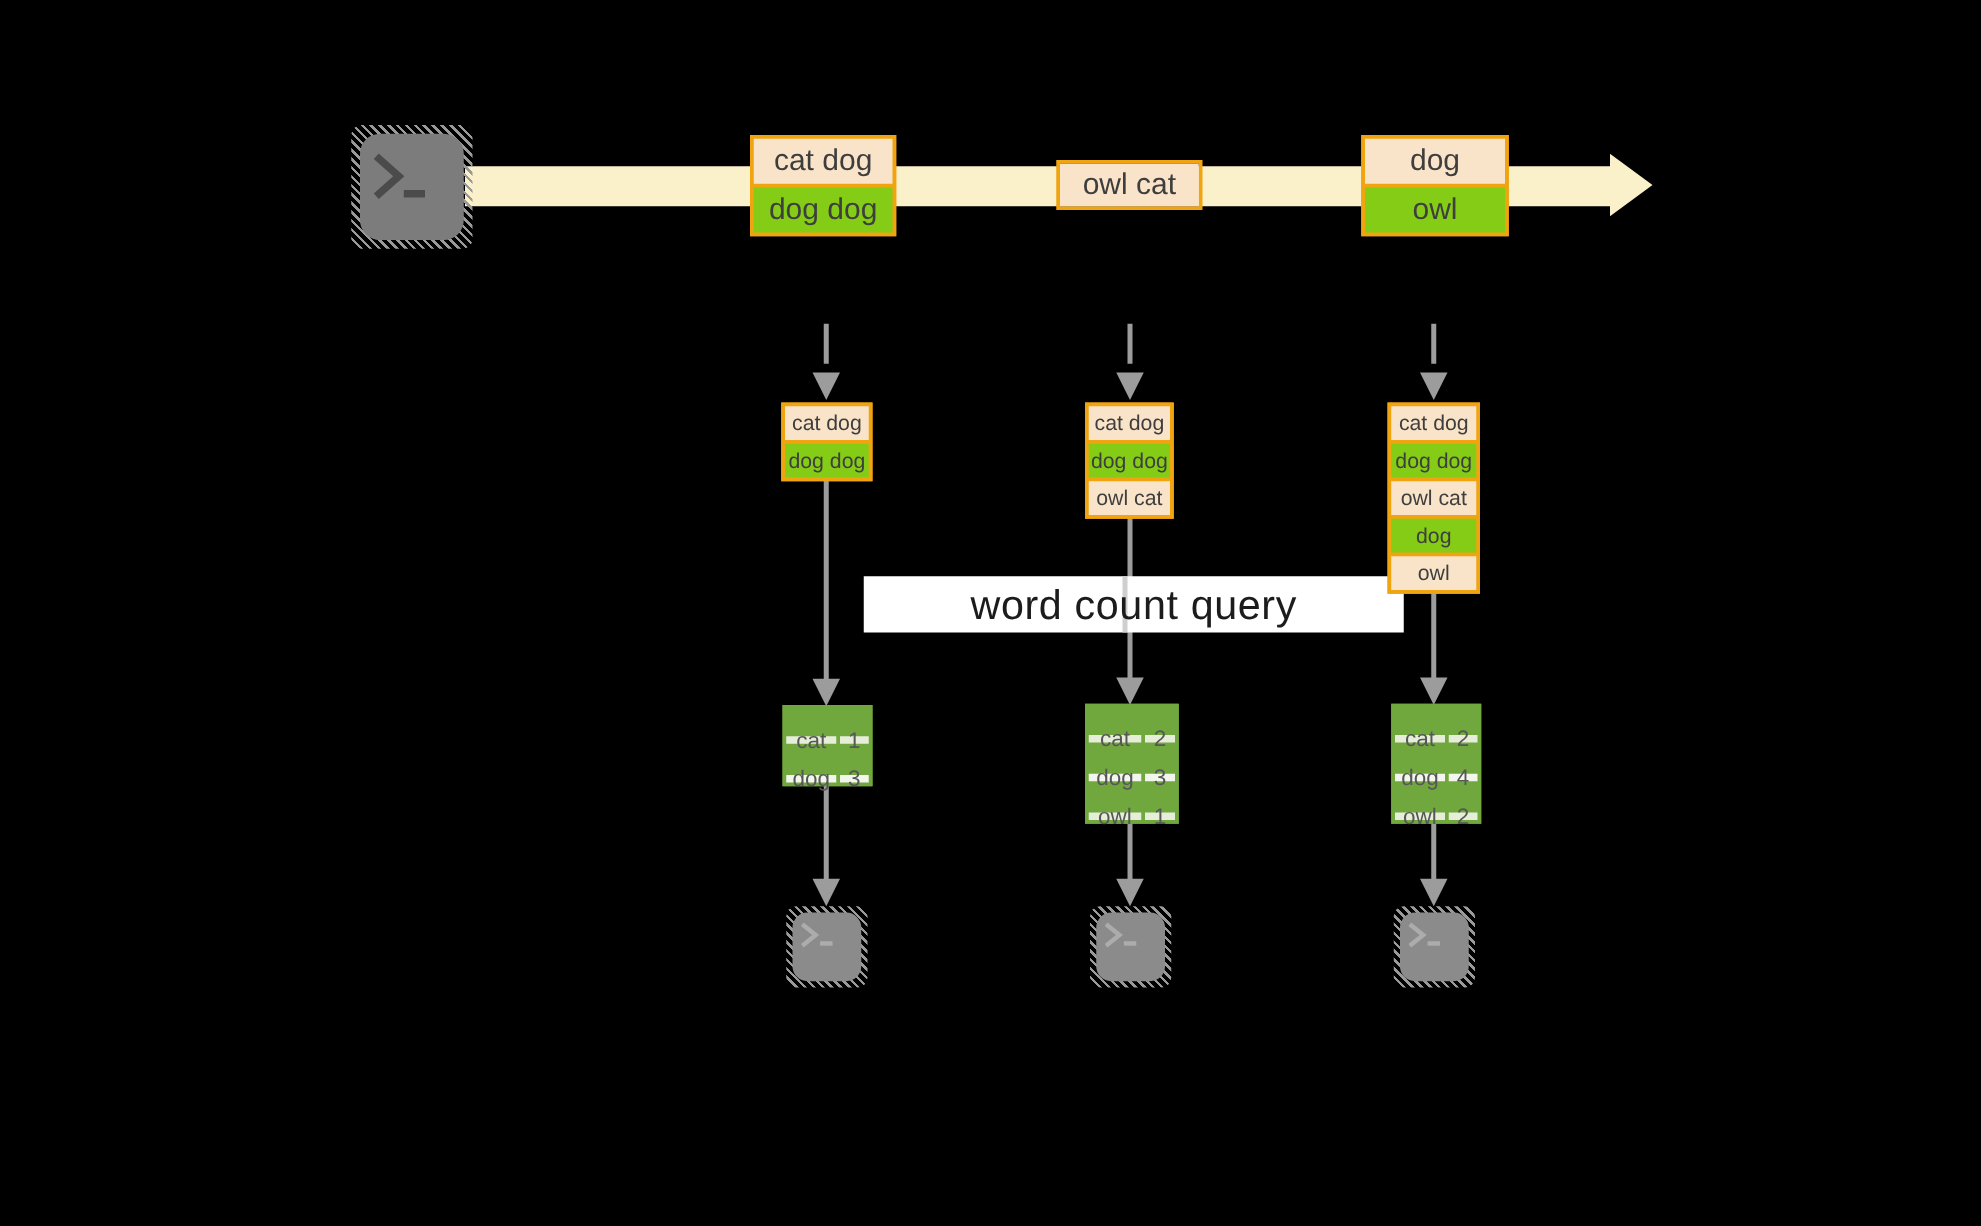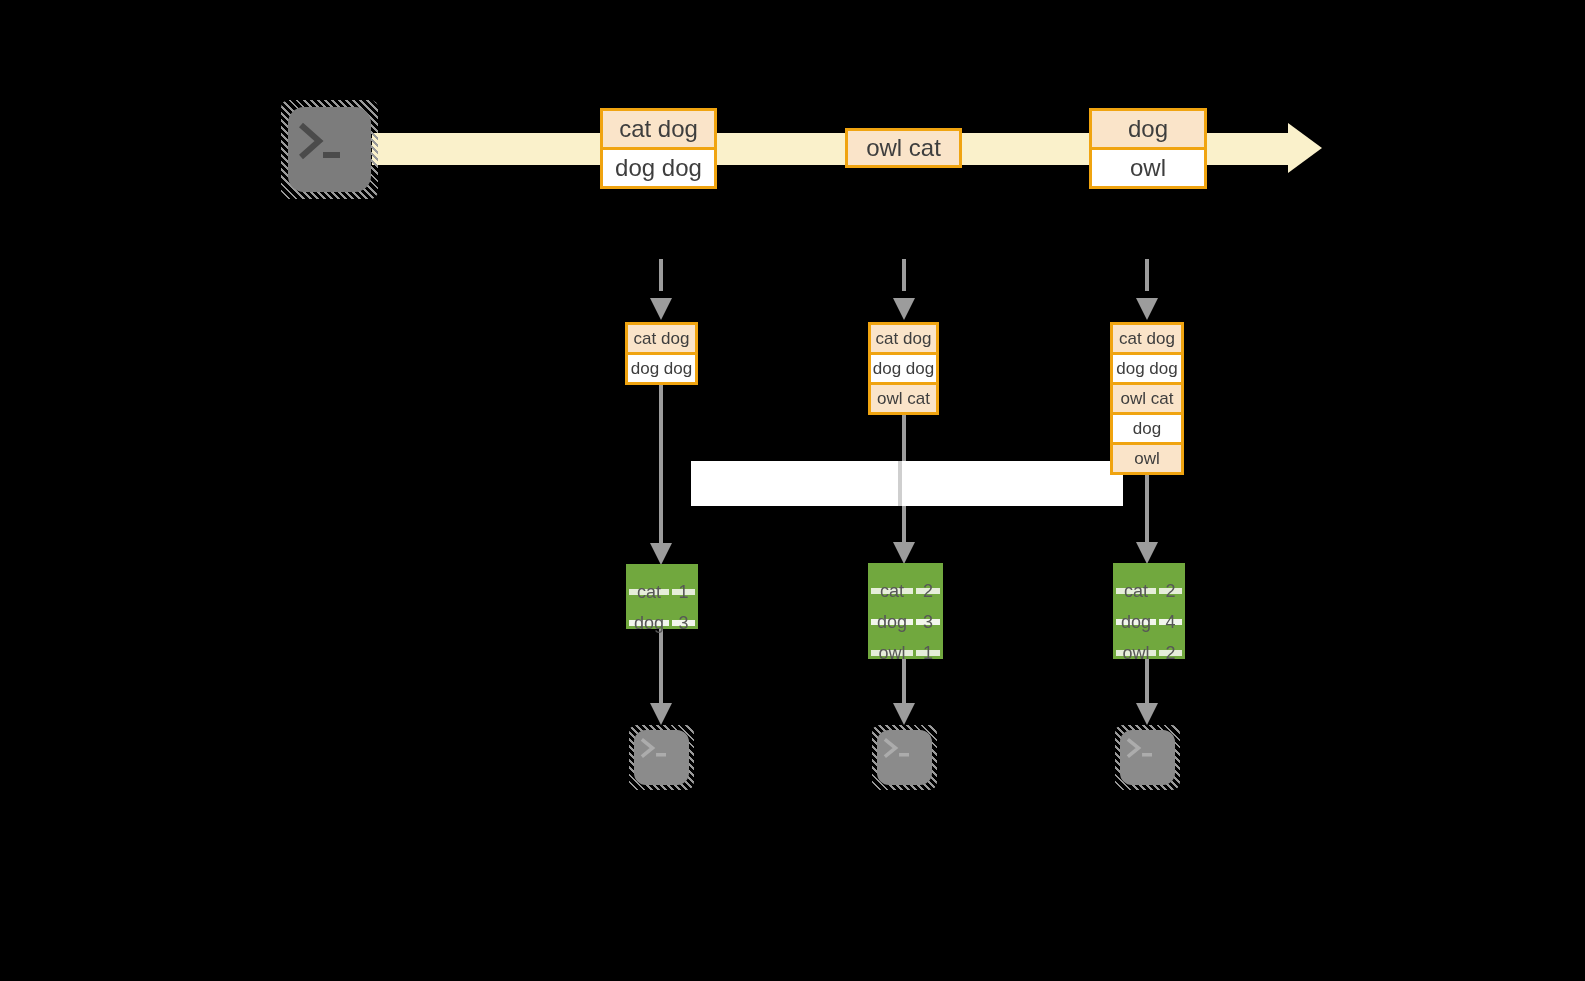--- a/index.html
+++ b/index.html
@@ -7,21 +7,21 @@
     position:relative;width:1585px;height:981px;background:#000;overflow:hidden;
     font-family:"Liberation Sans","DejaVu Sans",sans-serif;
   }
   
   .stream-band{position:absolute;left:372px;top:133px;width:916px;height:32px;background:#FAF1CB;z-index:1;}
   .stream-head{position:absolute;left:1288px;top:123px;width:0;height:0;
     border-top:25px solid transparent;border-bottom:25px solid transparent;border-left:34px solid #FAF1CB;z-index:1;}
   
   .obox{position:absolute;display:grid;gap:3px;background:#F0A410;border:3px solid #F0A410;box-sizing:border-box;z-index:2;}
   .ocell{background:#FAE4C9;display:flex;align-items:center;justify-content:center;color:#3E3E3E;}
-  .ocell.alt{background:#ffffff;}
+  .ocell.alt{background:#84cc16;}
   .stream-box{grid-auto-rows:36px;font-size:24px;}
   .stream-box.single{grid-auto-rows:34px;}
   .state-box{grid-auto-rows:27px;font-size:17px;}
   
   .gtable{position:absolute;display:grid;gap:3px;background:#71A83E;border:3px solid #71A83E;box-sizing:border-box;
     grid-auto-rows:28px;font-size:18px;color:#575757;z-index:2;}
   .gcell{background:#E6EEDA;display:flex;align-items:center;justify-content:center;margin-top:22px;}
   .gcell.alt{background:#F2F6EC;}
   
   .vline{position:absolute;width:4px;background:#9C9C9C;z-index:1;}
@@ -96,20 +96,21 @@
 
   <div class="vline" style="left:659px;top:384px;height:160px"></div>
   <div class="ahead" style="left:650px;top:543px"></div>
   <div class="vline" style="left:902px;top:413px;height:130px"></div>
   <div class="ahead" style="left:893px;top:542px"></div>
   <div class="vline" style="left:1145px;top:473px;height:70px"></div>
   <div class="ahead" style="left:1136px;top:542px"></div>
 
   <div class="wc-band">
     <div class="crossline"></div>
+    <span class="wc-label">word count query</span>
   </div>
 
   <div class="gtable" style="left:626px;top:564px;grid-template-columns:40px 23px">
     <div class="gcell">cat</div>
     <div class="gcell">1</div>
     <div class="gcell alt">dog</div>
     <div class="gcell alt">3</div>
   </div>
   <div class="gtable" style="left:868px;top:563px;grid-template-columns:42px 24px">
     <div class="gcell">cat</div>

